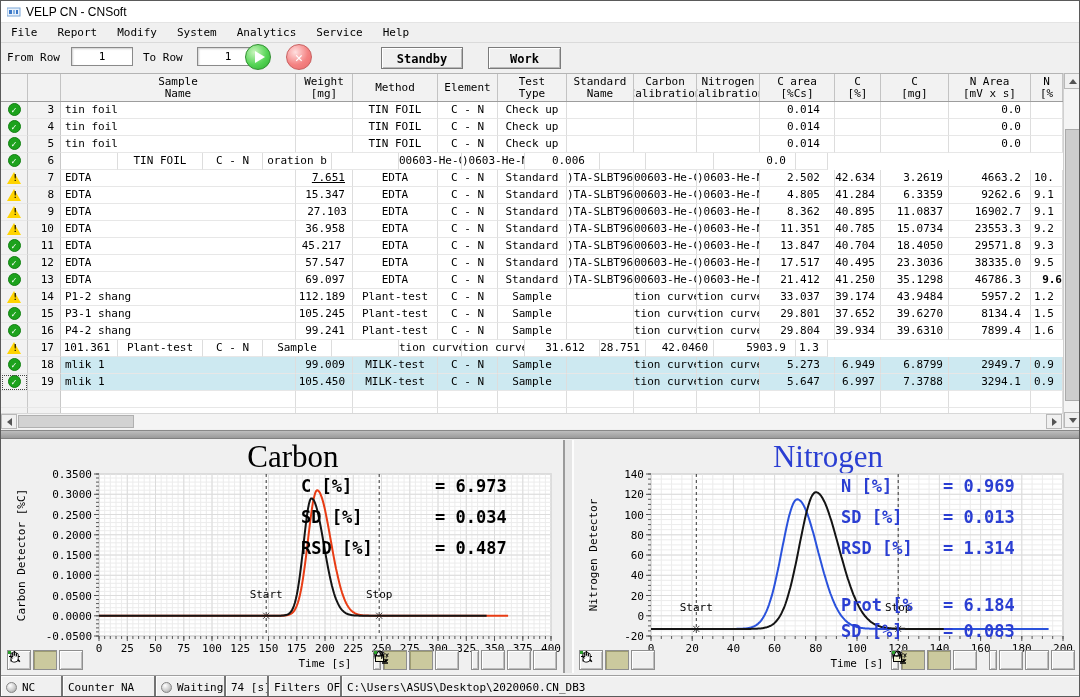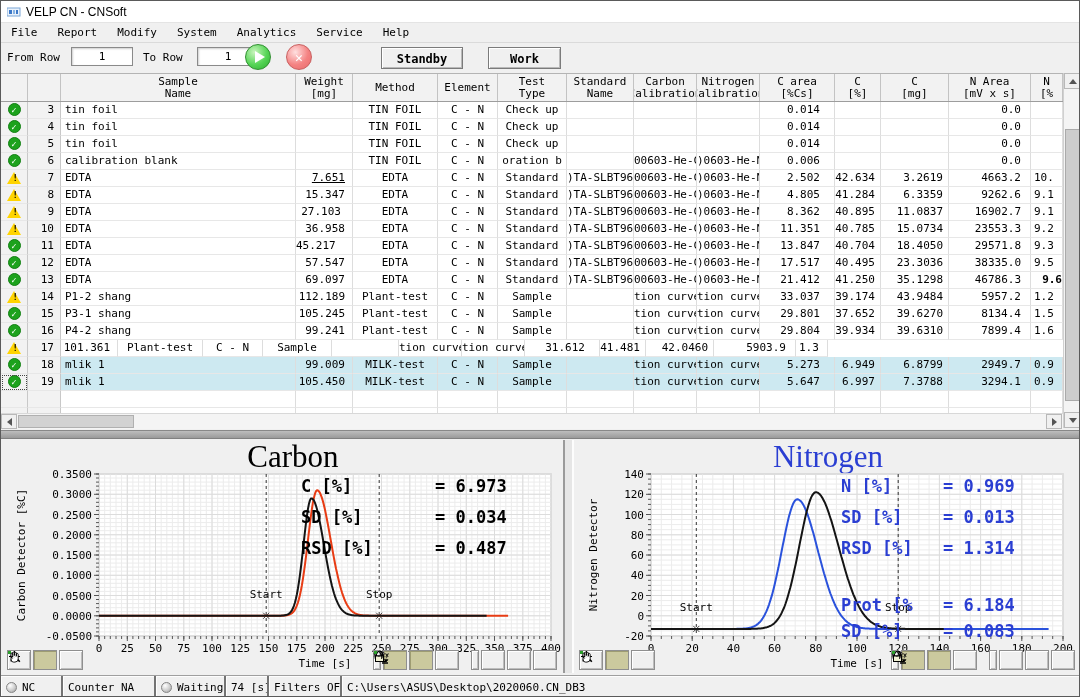--- a/index.html
+++ b/index.html
@@ -226,21 +226,20 @@
         <span class="tcell " style="width: 63px; text-align: center;"></span>
         <span class="tcell " style="width: 75px; text-align: right; padding-right: 14px;">0.014</span>
         <span class="tcell " style="width: 46px; text-align: right; padding-right: 5px;"></span>
         <span class="tcell " style="width: 68px; text-align: right; padding-right: 5px;"></span>
         <span class="tcell " style="width: 82px; text-align: right; padding-right: 9px;">0.0</span>
         <span class="tcell " style="width: 32px; text-align: left; padding-left: 3px;"></span>
       </div>
       <div class="trow">
         <span class="tcell gray" style="width: 27px; text-align: center;"><span class="icon-ok">✓</span></span>
         <span class="tcell gray" style="width: 33px; text-align: right; padding-right: 6px;">6</span>
-        <span class="tcell " style="width: 235px; text-align: left; padding-left: 4px;">calibration blank</span>
         <span class="tcell " style="width: 57px; text-align: right; padding-right: 7px;"></span>
         <span class="tcell " style="width: 85px; text-align: center;">TIN FOIL</span>
         <span class="tcell " style="width: 60px; text-align: center;">C - N</span>
         <span class="tcell " style="width: 69px; text-align: center;">oration b</span>
         <span class="tcell " style="width: 67px; text-align: center;"></span>
         <span class="tcell " style="width: 63px; text-align: center;">00603-He-C-</span>
         <span class="tcell " style="width: 63px; text-align: center;">)0603-He-N-</span>
         <span class="tcell " style="width: 75px; text-align: right; padding-right: 14px;">0.006</span>
         <span class="tcell " style="width: 46px; text-align: right; padding-right: 5px;"></span>
         <span class="tcell " style="width: 68px; text-align: right; padding-right: 5px;"></span>
@@ -278,21 +277,21 @@
         <span class="tcell " style="width: 75px; text-align: right; padding-right: 14px;">4.805</span>
         <span class="tcell " style="width: 46px; text-align: right; padding-right: 5px;">41.284</span>
         <span class="tcell " style="width: 68px; text-align: right; padding-right: 5px;">6.3359</span>
         <span class="tcell " style="width: 82px; text-align: right; padding-right: 9px;">9262.6</span>
         <span class="tcell " style="width: 32px; text-align: left; padding-left: 3px;">9.1</span>
       </div>
       <div class="trow">
         <span class="tcell gray" style="width: 27px; text-align: center;"><span class="icon-warn"><span>!</span></span></span>
         <span class="tcell gray" style="width: 33px; text-align: right; padding-right: 6px;">9</span>
         <span class="tcell " style="width: 235px; text-align: left; padding-left: 4px;">EDTA</span>
-        <span class="tcell " style="width: 57px; text-align: right; padding-right: 11px;">27.103</span>
+        <span class="tcell " style="width: 57px; text-align: right; padding-right: 5px;">27.103</span>
         <span class="tcell " style="width: 85px; text-align: center;">EDTA</span>
         <span class="tcell " style="width: 60px; text-align: center;">C - N</span>
         <span class="tcell " style="width: 69px; text-align: center;">Standard</span>
         <span class="tcell " style="width: 67px; text-align: center;">)TA-SLBT968</span>
         <span class="tcell " style="width: 63px; text-align: center;">00603-He-C-</span>
         <span class="tcell " style="width: 63px; text-align: center;">)0603-He-N-</span>
         <span class="tcell " style="width: 75px; text-align: right; padding-right: 14px;">8.362</span>
         <span class="tcell " style="width: 46px; text-align: right; padding-right: 5px;">40.895</span>
         <span class="tcell " style="width: 68px; text-align: right; padding-right: 5px;">11.0837</span>
         <span class="tcell " style="width: 82px; text-align: right; padding-right: 9px;">16902.7</span>
@@ -312,21 +311,21 @@
         <span class="tcell " style="width: 75px; text-align: right; padding-right: 14px;">11.351</span>
         <span class="tcell " style="width: 46px; text-align: right; padding-right: 5px;">40.785</span>
         <span class="tcell " style="width: 68px; text-align: right; padding-right: 5px;">15.0734</span>
         <span class="tcell " style="width: 82px; text-align: right; padding-right: 9px;">23553.3</span>
         <span class="tcell " style="width: 32px; text-align: left; padding-left: 3px;">9.2</span>
       </div>
       <div class="trow">
         <span class="tcell gray" style="width: 27px; text-align: center;"><span class="icon-ok">✓</span></span>
         <span class="tcell gray" style="width: 33px; text-align: right; padding-right: 6px;">11</span>
         <span class="tcell " style="width: 235px; text-align: left; padding-left: 4px;">EDTA</span>
-        <span class="tcell " style="width: 57px; text-align: left; padding-right: 5px;">45.217</span>
+        <span class="tcell " style="width: 57px; text-align: center; padding-right: 5px;">45.217</span>
         <span class="tcell " style="width: 85px; text-align: center;">EDTA</span>
         <span class="tcell " style="width: 60px; text-align: center;">C - N</span>
         <span class="tcell " style="width: 69px; text-align: center;">Standard</span>
         <span class="tcell " style="width: 67px; text-align: center;">)TA-SLBT968</span>
         <span class="tcell " style="width: 63px; text-align: center;">00603-He-C-</span>
         <span class="tcell " style="width: 63px; text-align: center;">)0603-He-N-</span>
         <span class="tcell " style="width: 75px; text-align: right; padding-right: 14px;">13.847</span>
         <span class="tcell " style="width: 46px; text-align: right; padding-right: 5px;">40.704</span>
         <span class="tcell " style="width: 68px; text-align: right; padding-right: 5px;">18.4050</span>
         <span class="tcell " style="width: 82px; text-align: right; padding-right: 9px;">29571.8</span>
@@ -421,21 +420,21 @@
         <span class="tcell gray" style="width: 27px; text-align: center;"><span class="icon-warn"><span>!</span></span></span>
         <span class="tcell gray" style="width: 33px; text-align: right; padding-right: 6px;">17</span>
         <span class="tcell " style="width: 57px; text-align: right; padding-right: 7px;">101.361</span>
         <span class="tcell " style="width: 85px; text-align: center;">Plant-test</span>
         <span class="tcell " style="width: 60px; text-align: center;">C - N</span>
         <span class="tcell " style="width: 69px; text-align: center;">Sample</span>
         <span class="tcell " style="width: 67px; text-align: center;"></span>
         <span class="tcell " style="width: 63px; text-align: center;">tion curve</span>
         <span class="tcell " style="width: 63px; text-align: center;">tion curve</span>
         <span class="tcell " style="width: 75px; text-align: right; padding-right: 14px;">31.612</span>
-        <span class="tcell " style="width: 46px; text-align: right; padding-right: 5px;">41.481</span>
+        <span class="tcell " style="width: 46px; text-align: right; padding-right: 5px;">28.751</span>
         <span class="tcell " style="width: 68px; text-align: right; padding-right: 5px;">42.0460</span>
         <span class="tcell " style="width: 82px; text-align: right; padding-right: 9px;">5903.9</span>
         <span class="tcell " style="width: 32px; text-align: left; padding-left: 3px;">1.3</span>
       </div>
       <div class="trow sel">
         <span class="tcell gray" style="width: 27px; text-align: center;"><span class="icon-ok">✓</span></span>
         <span class="tcell gray" style="width: 33px; text-align: right; padding-right: 6px;">18</span>
         <span class="tcell " style="width: 235px; text-align: left; padding-left: 4px;">mlik 1</span>
         <span class="tcell " style="width: 57px; text-align: right; padding-right: 7px;">99.009</span>
         <span class="tcell " style="width: 85px; text-align: center;">MILK-test</span>

